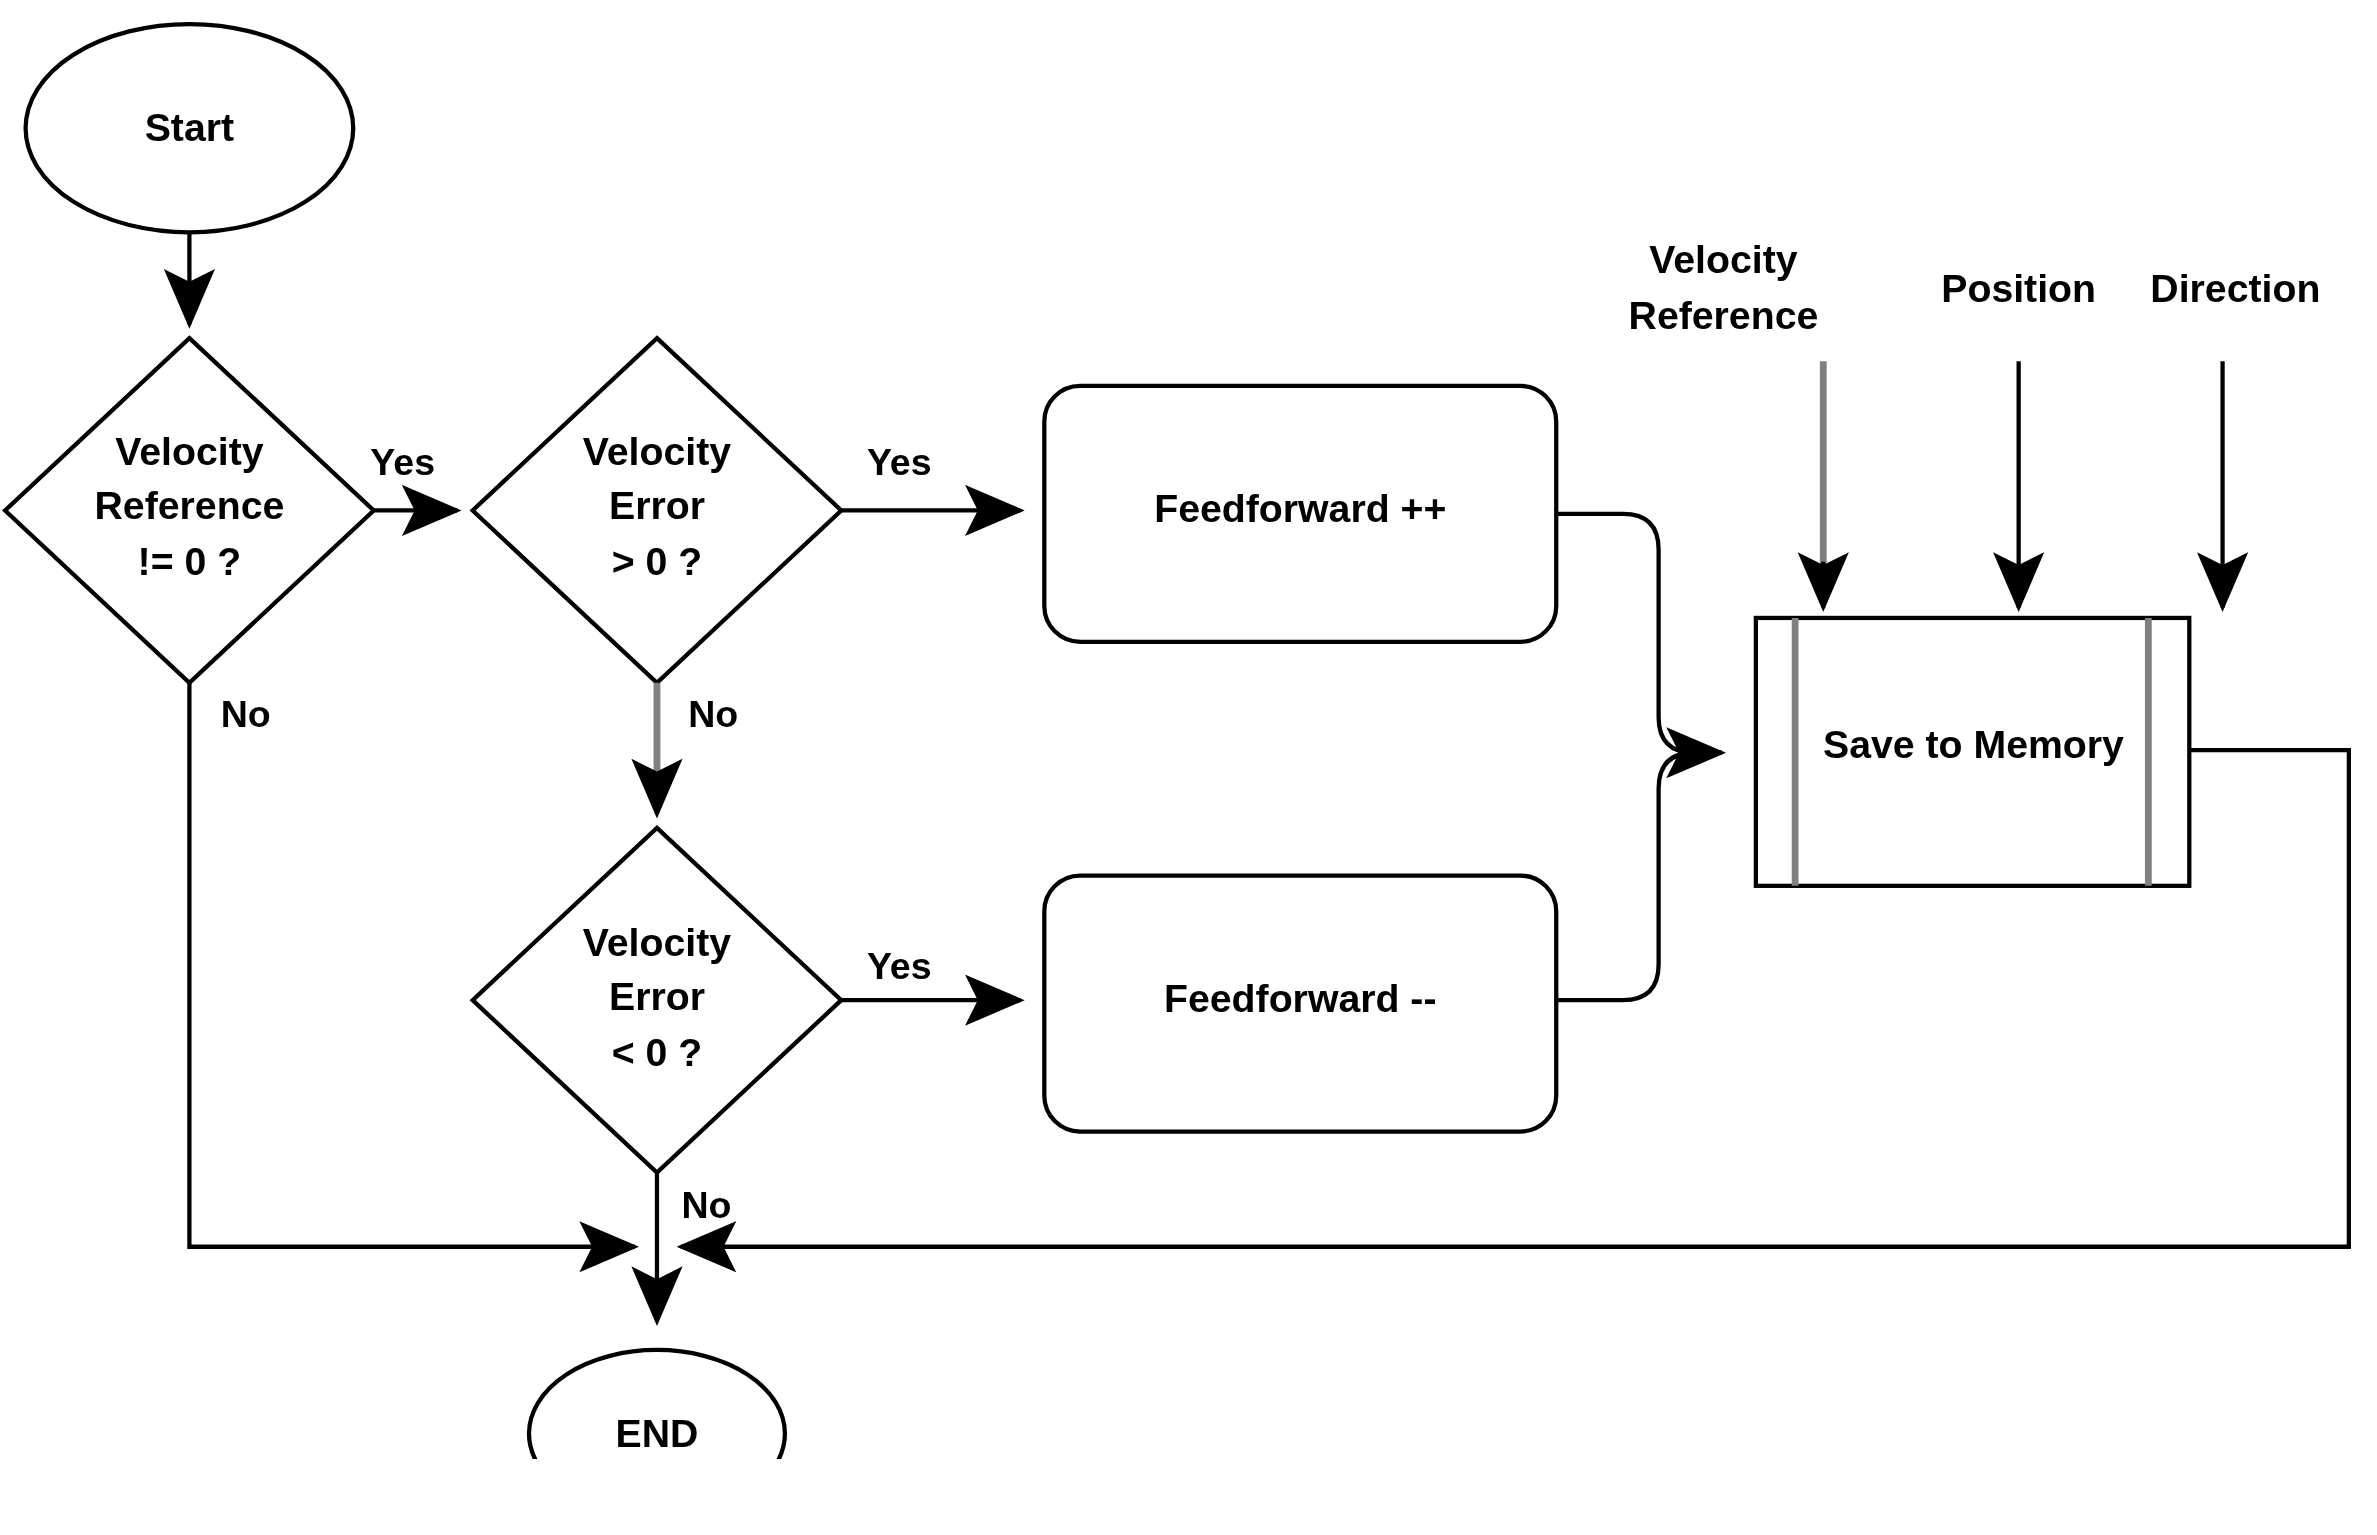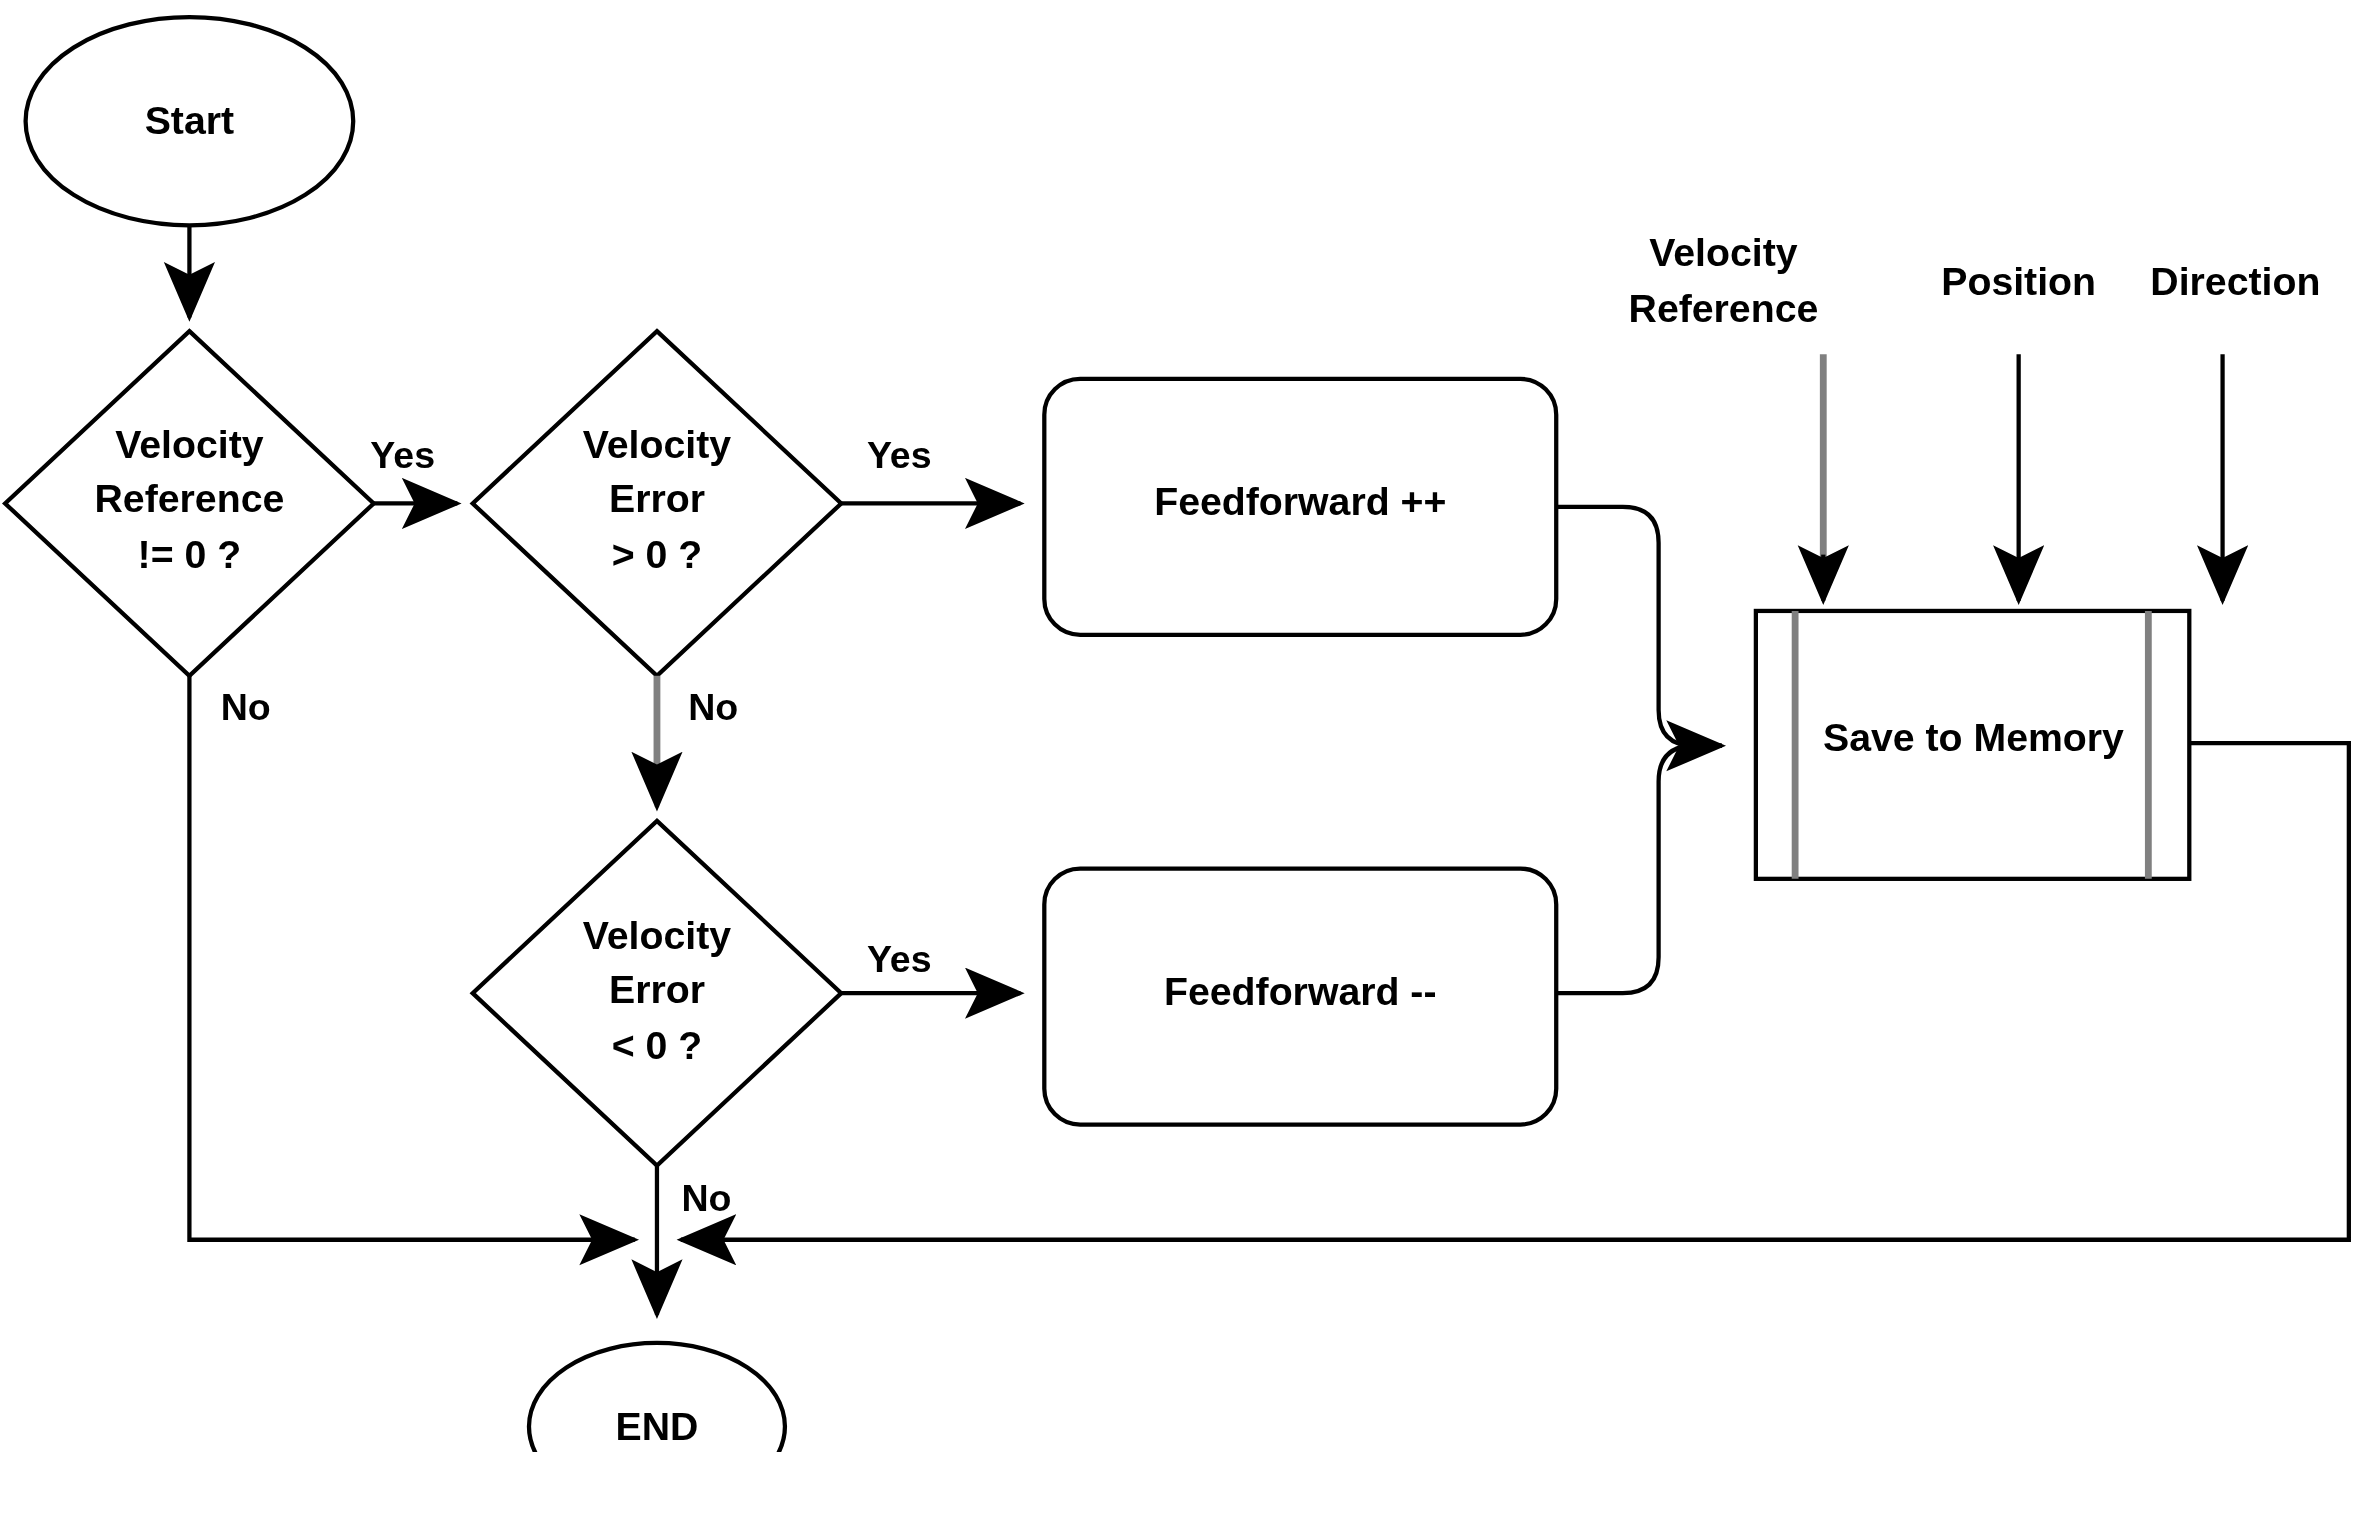--- a/index.html
+++ b/index.html
@@ -9,20 +9,21 @@
   }
   body {
     font-family: "Liberation Sans", sans-serif;
   }
   #canvas {
     position: relative;
     width: 2377px;
     height: 1452px;
     background: #ffffff;
     overflow: hidden;
+    margin-top: 7px;
   }
   svg#flow {
     position: absolute;
     left: 0;
     top: 0;
     width: 2377px;
     height: 1535px;
     display: block;
   }
   .shape-stroke {

